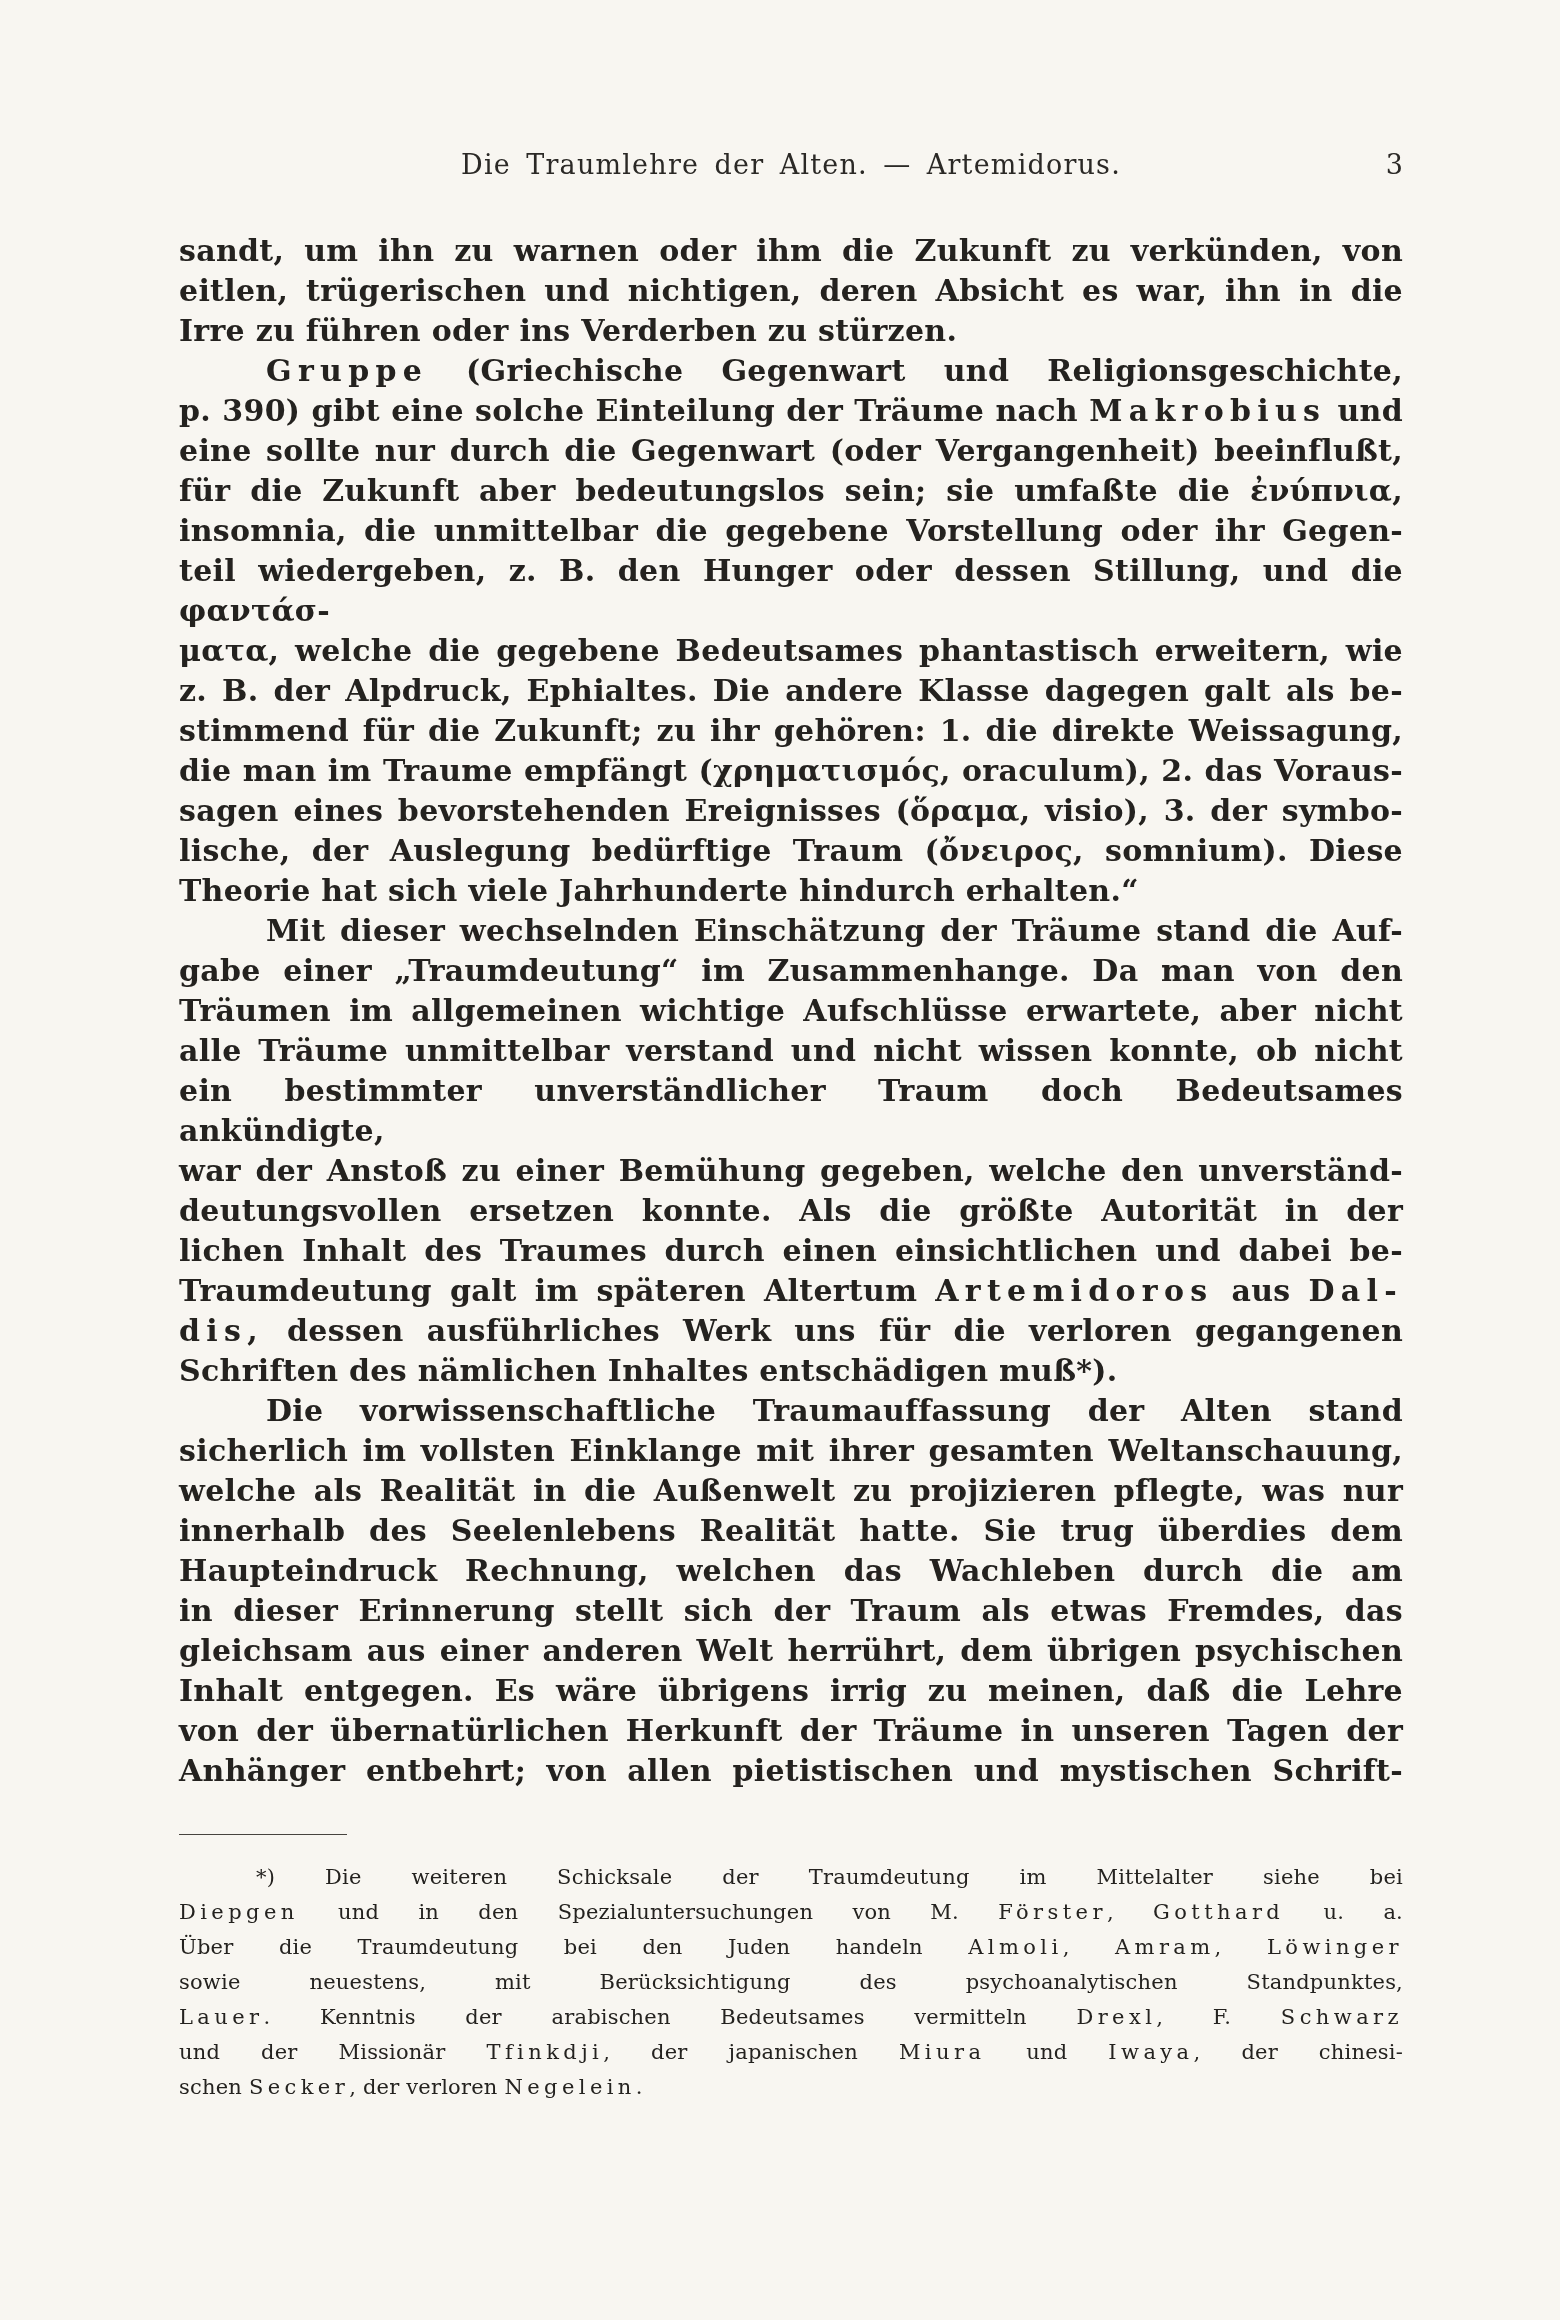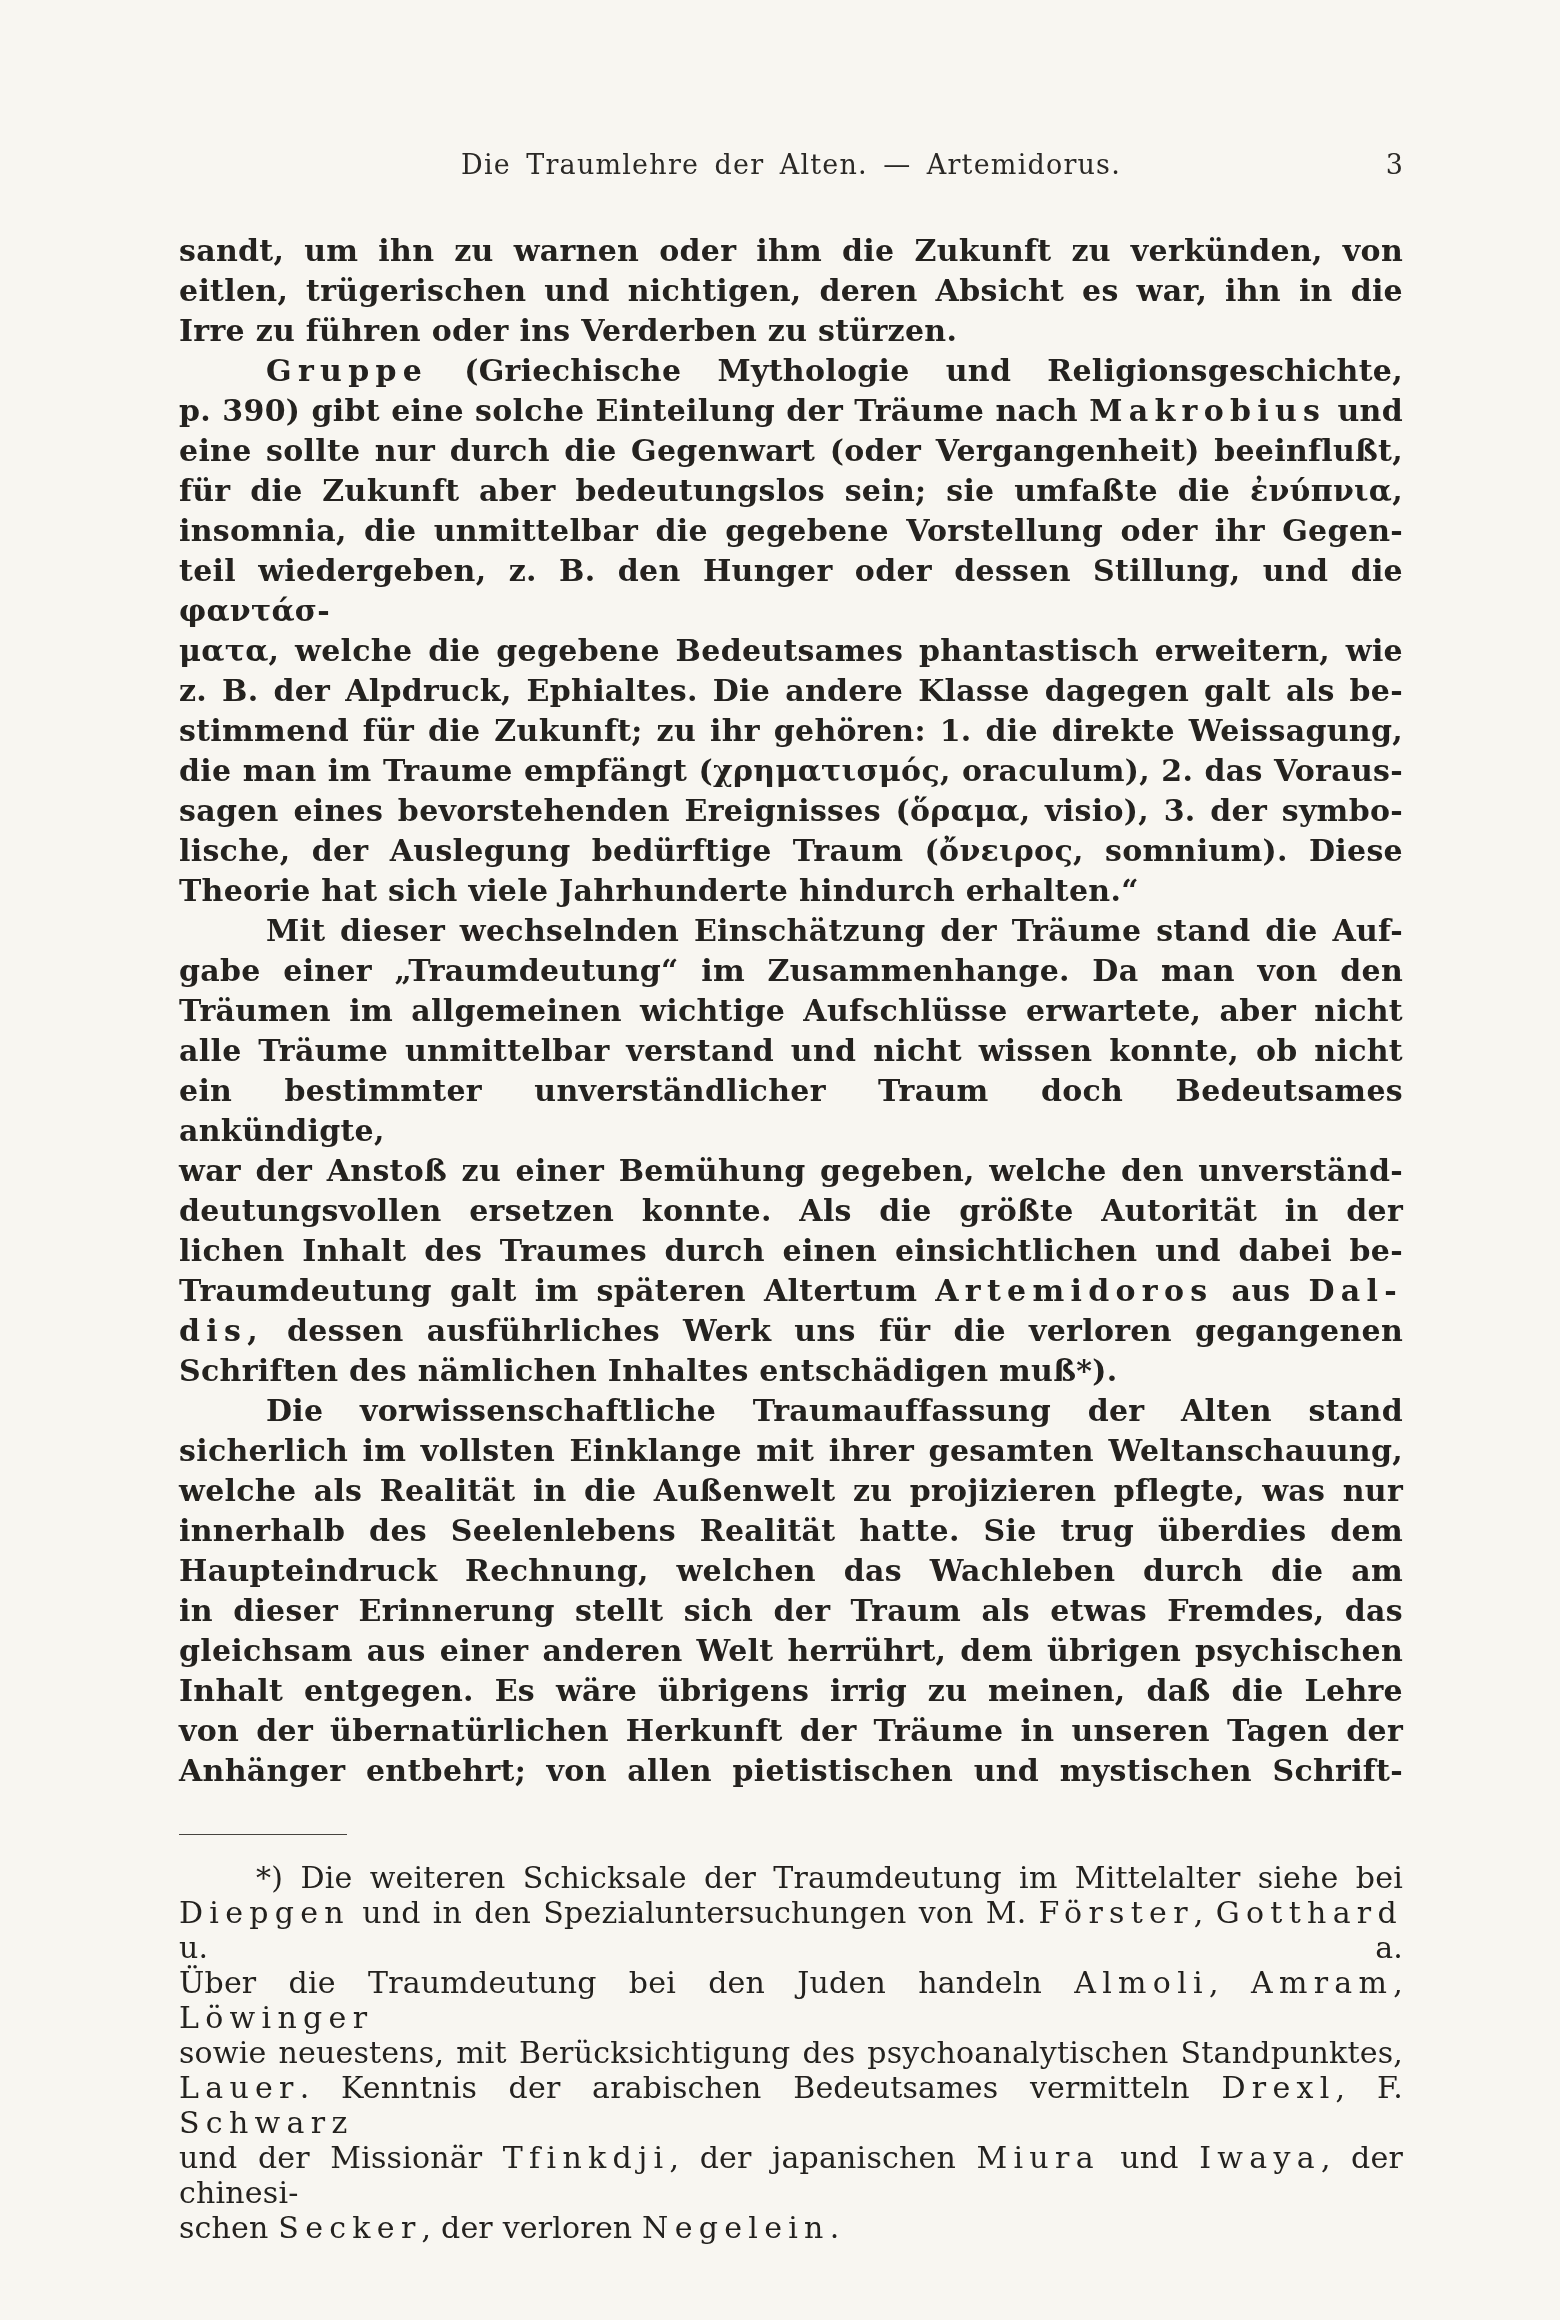--- a/index.html
+++ b/index.html
@@ -49,21 +49,21 @@
     .line.last { text-align-last: left; }
     .line.indent { padding-left: 87px; }
     .sperr { letter-spacing: 0.21em; }
     .footnote-rule {
       border: 0;
       border-top: 1.9px solid #47443f;
       width: 168px;
       margin: 43px 0 24.5px 0;
     }
     .footnote-text {
-      font-size: 30px;
+      font-size: 21px;
       line-height: 35px;
       letter-spacing: 0.2px;
     }
     .footnote-text .line.indent { padding-left: 77px; }
   </style>
 </head>
 <body>
 
 <div class="page">
 
@@ -72,21 +72,21 @@
     <span class="page-number">3</span>
   </div>
 
   <div class="body-text" id="body-text">
       <div class="para">
         <div class="line"><span>sandt, um ihn zu warnen oder ihm die Zukunft zu verkünden, von</span></div>
         <div class="line"><span>eitlen, trügerischen und nichtigen, deren Absicht es war, ihn in die</span></div>
         <div class="line last"><span>Irre zu führen oder ins Verderben zu stürzen.</span></div>
       </div>
       <div class="para">
-        <div class="line indent"><span class="sperr">Gruppe</span><span> (Griechische Mythologie und Religionsgeschichte,</span></div>
+        <div class="line indent"><span class="sperr">Gruppe</span><span> (Griechische Gegenwart und Religionsgeschichte,</span></div>
         <div class="line"><span>p. 390) gibt eine solche Einteilung der Träume nach </span><span class="sperr">Makrobius</span><span> und</span></div>
         <div class="line"><span>eine sollte nur durch die Gegenwart (oder Vergangenheit) beeinflußt,</span></div>
         <div class="line"><span>für die Zukunft aber bedeutungslos sein; sie umfaßte die ἐνύπνια,</span></div>
         <div class="line"><span>insomnia, die unmittelbar die gegebene Vorstellung oder ihr Gegen-</span></div>
         <div class="line"><span>teil wiedergeben, z. B. den Hunger oder dessen Stillung, und die φαντάσ-</span></div>
         <div class="line"><span>ματα, welche die gegebene Bedeutsames phantastisch erweitern, wie</span></div>
         <div class="line"><span>z. B. der Alpdruck, Ephialtes. Die andere Klasse dagegen galt als be-</span></div>
         <div class="line"><span>stimmend für die Zukunft; zu ihr gehören: 1. die direkte Weissagung,</span></div>
         <div class="line"><span>die man im Traume empfängt (χρηματισμός, oraculum), 2. das Voraus-</span></div>
         <div class="line"><span>sagen eines bevorstehenden Ereignisses (ὅραμα, visio), 3. der symbo-</span></div>

